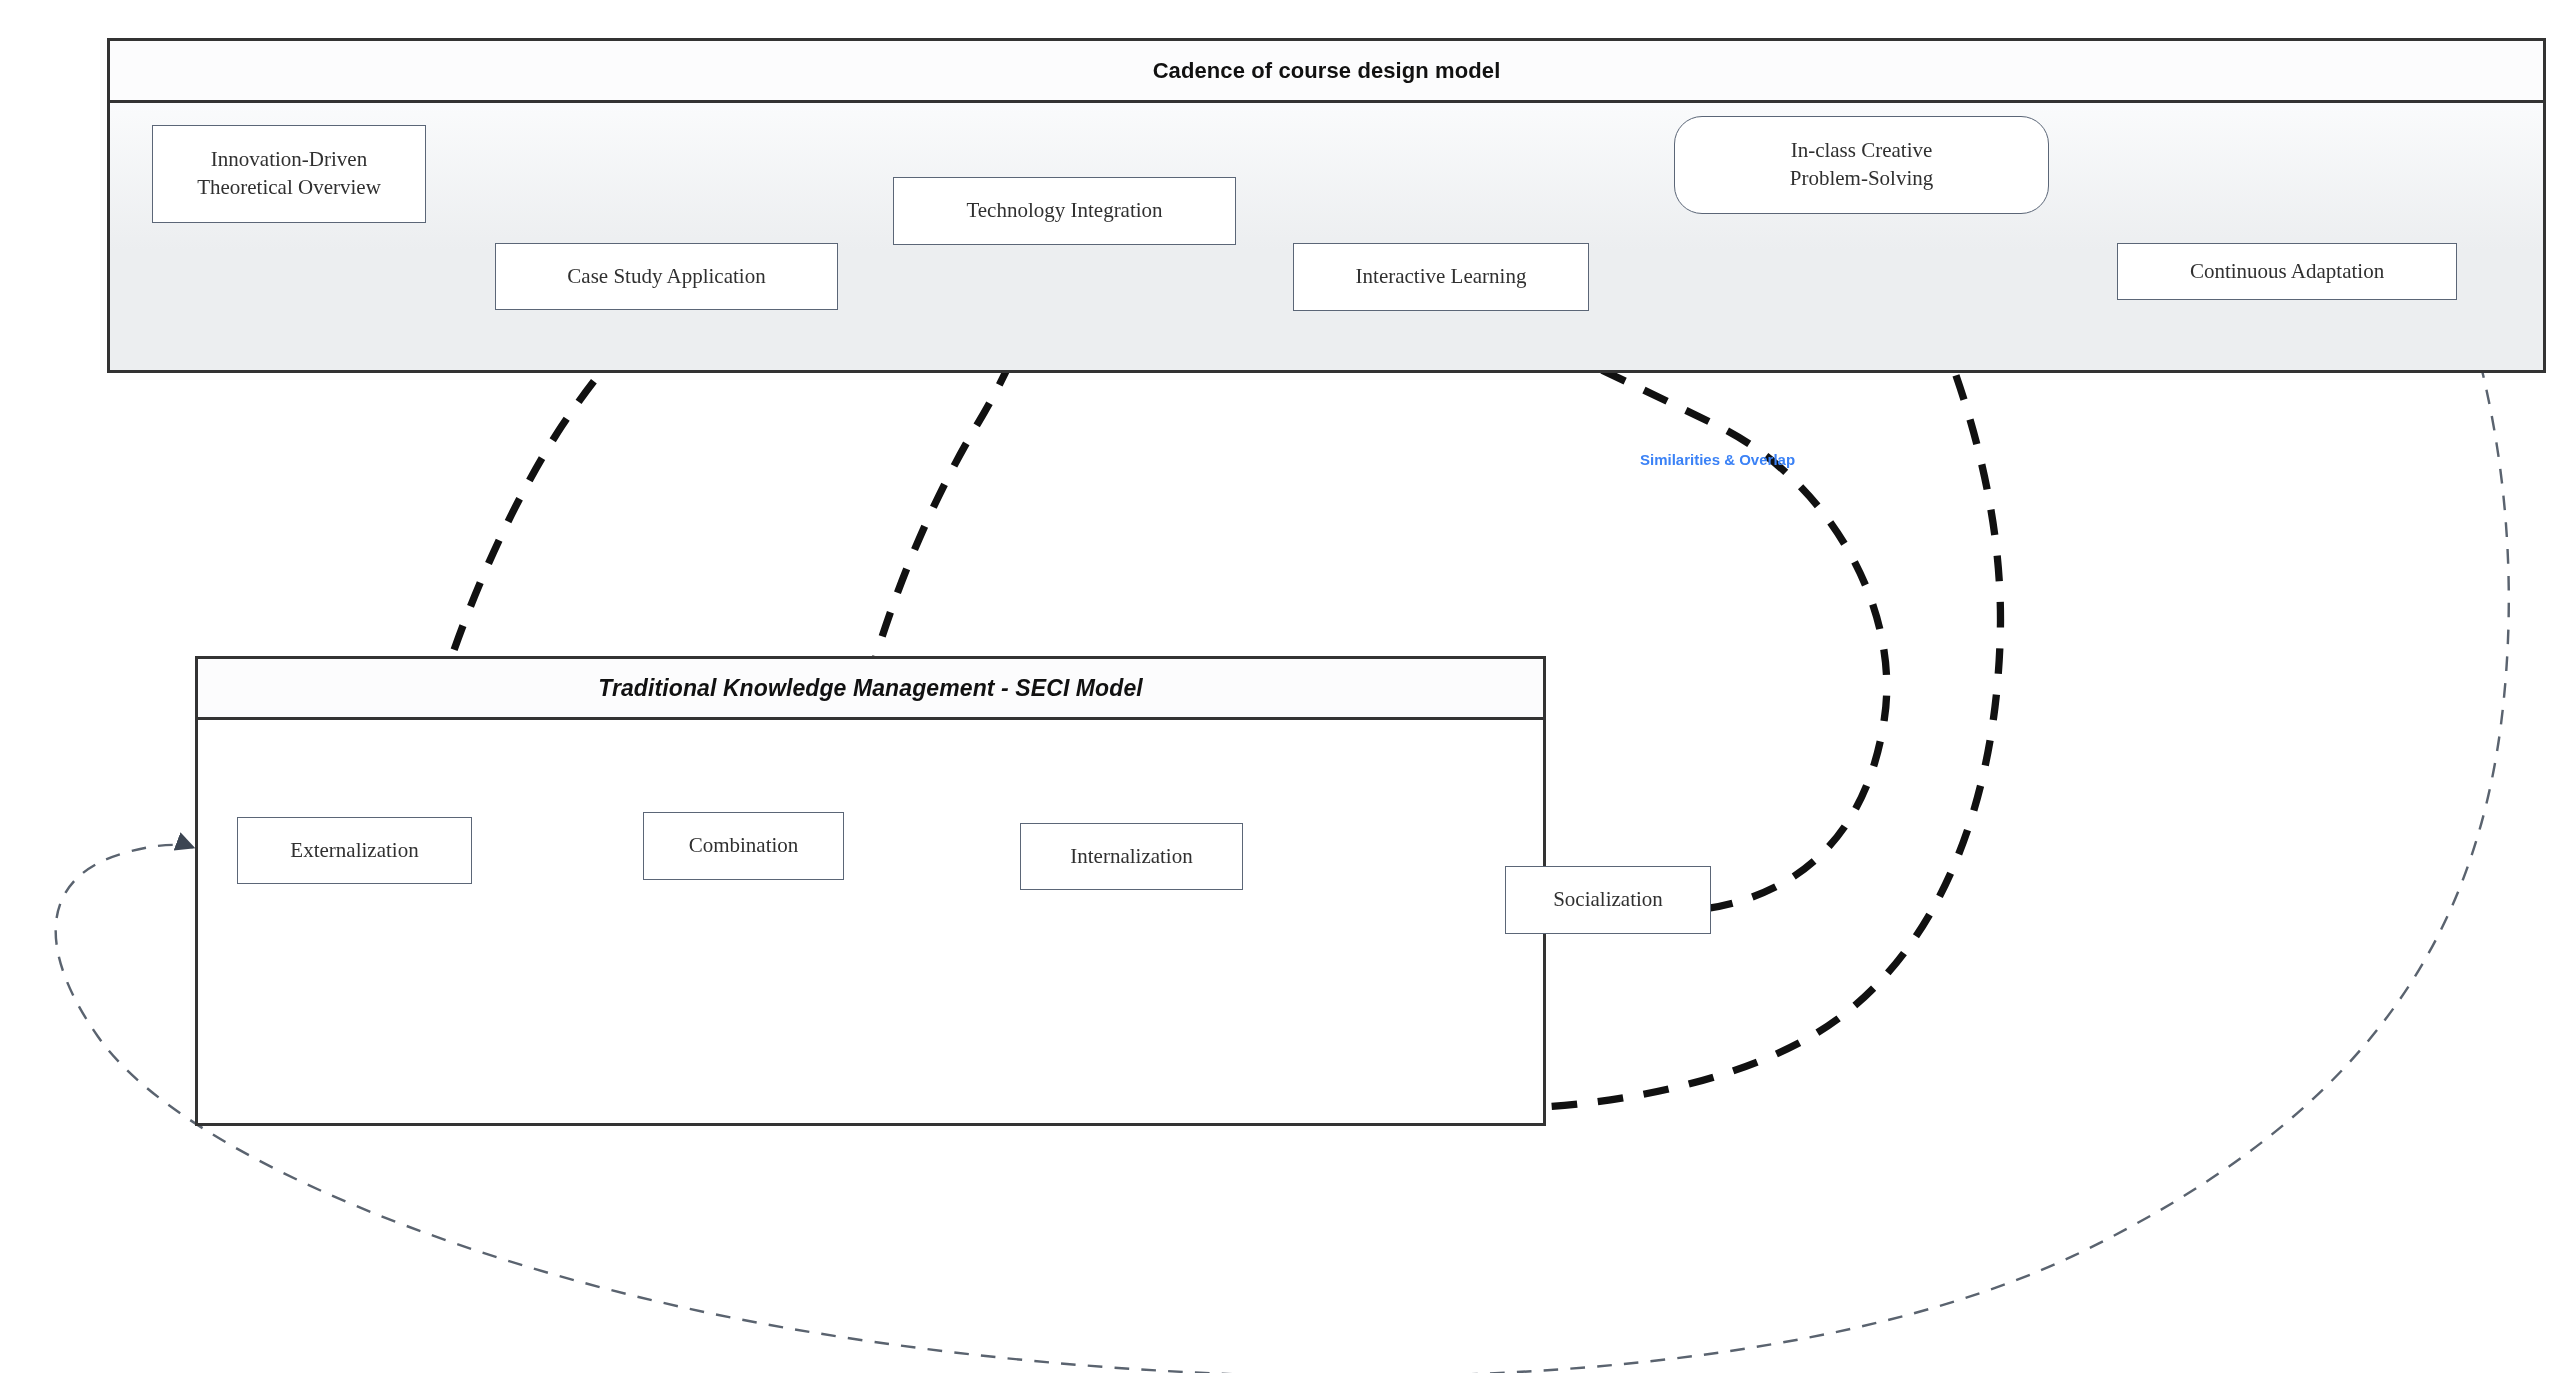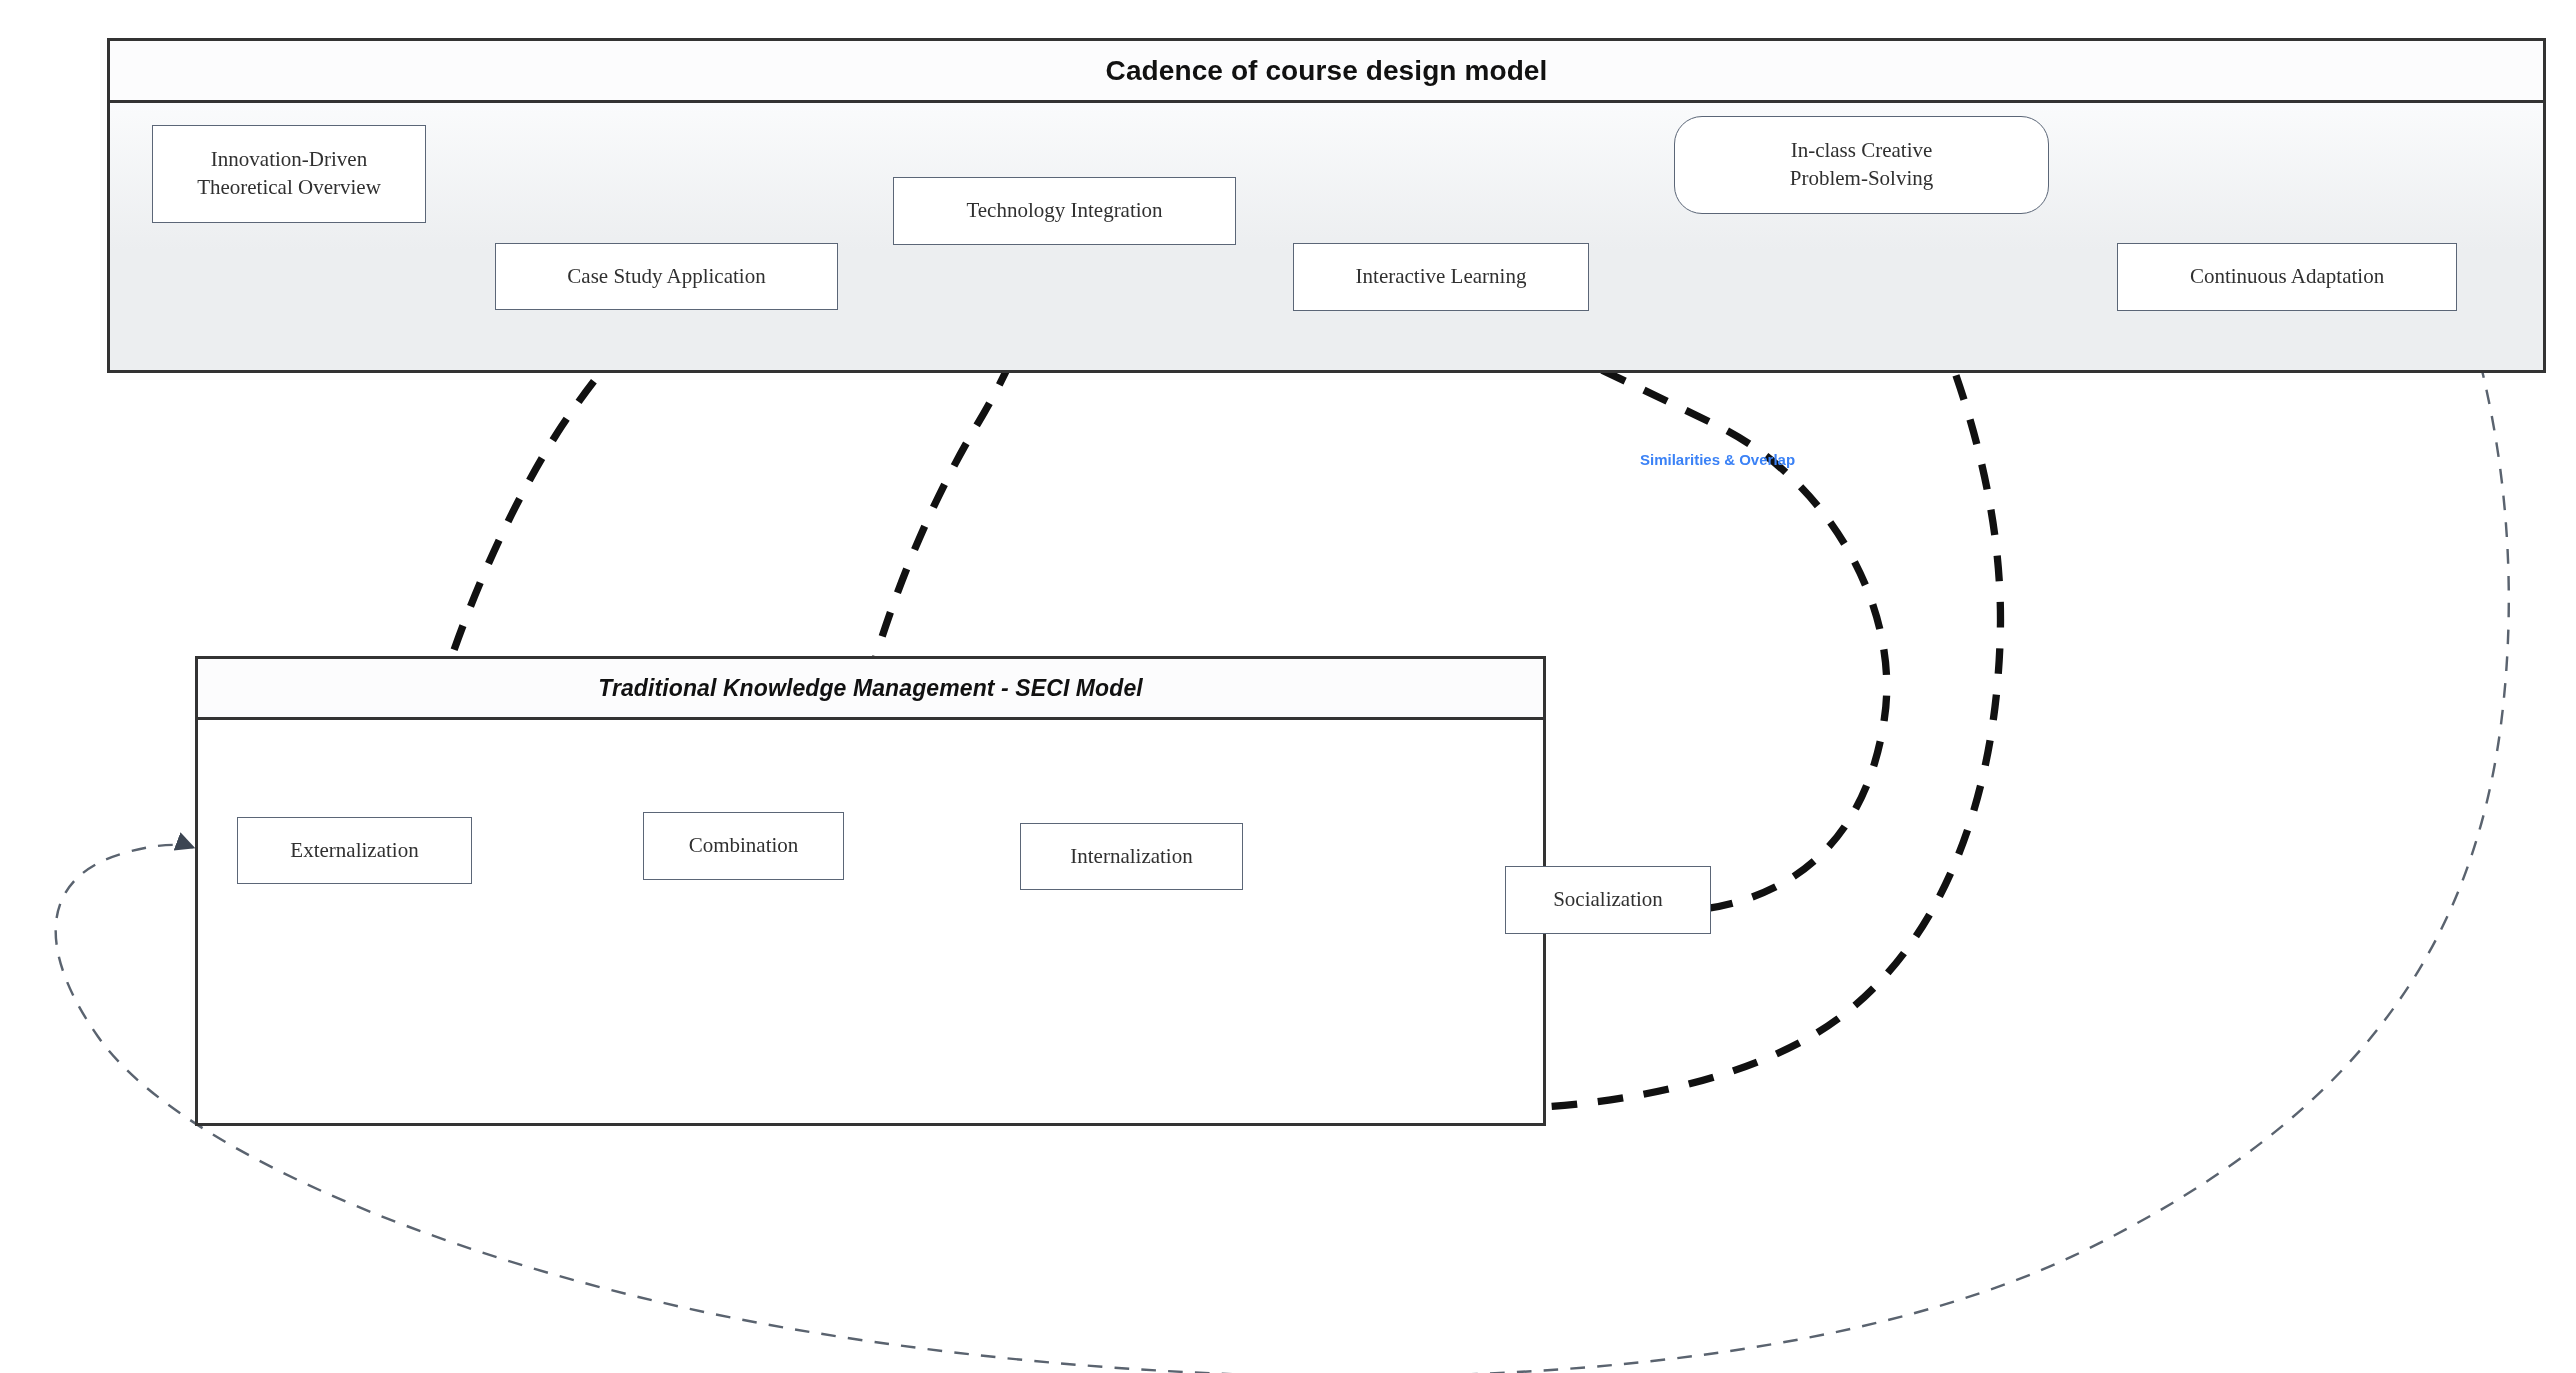--- a/index.html
+++ b/index.html
@@ -64,21 +64,21 @@
   #panel-cadence {
     left: 107px;
     top: 38px;
     width: 2439px;
     height: 335px;
   }
   #panel-cadence .panel-titlebar {
     height: 62px;
   }
   #panel-cadence .panel-title {
-    font-size: 28px;
+    font-size: 22px;
   }
   #panel-cadence .panel-body {
     top: 62px;
     height: 267px;
     background: linear-gradient(180deg, #fafbfc 0%, #eceef0 55%, #eceef0 100%);
   }
 
   
   #panel-seci {
     left: 195px;
@@ -189,21 +189,21 @@
 
   <div class="node" style="left:495px; top:243px; width:343px; height:67px;">Case Study Application</div>
 
   <div class="node" style="left:893px; top:133px; width:343px; height:68px;margin-top:44px;">Technology Integration</div>
 
   <div class="node" style="left:1293px; top:243px; width:296px; height:68px;">Interactive Learning</div>
 
   <div class="node" style="left:1674px; top:116px; width:375px; height:98px;border-radius:28px;">In-class Creative
 Problem-Solving</div>
 
-  <div class="node" style="left:2117px; top:243px; width:340px; height:68px;">Continuous Adaptation</div>
+  <div class="node" style="left:2117px; top:243px; width:340px; height:57px;">Continuous Adaptation</div>
 
   <div class="panel" id="panel-seci">
     <div class="panel-titlebar">
       <div class="panel-title">Traditional Knowledge Management - SECI Model</div>
     </div>
     <div class="panel-body"></div>
   </div>
 
   <div class="node" style="left:237px; top:817px; width:235px; height:67px;">Externalization</div>
 

